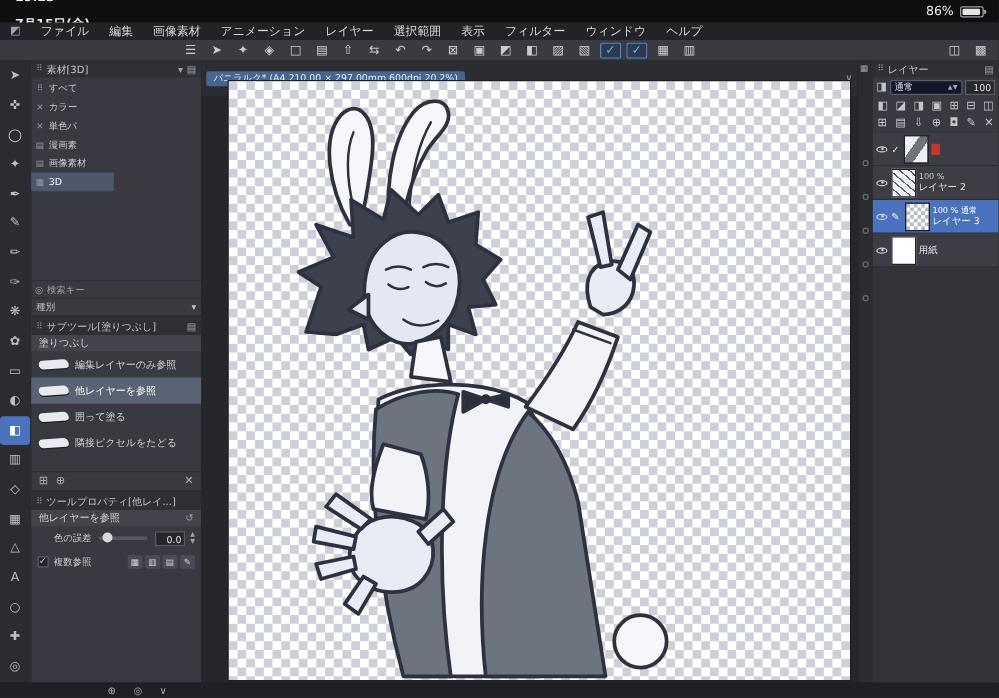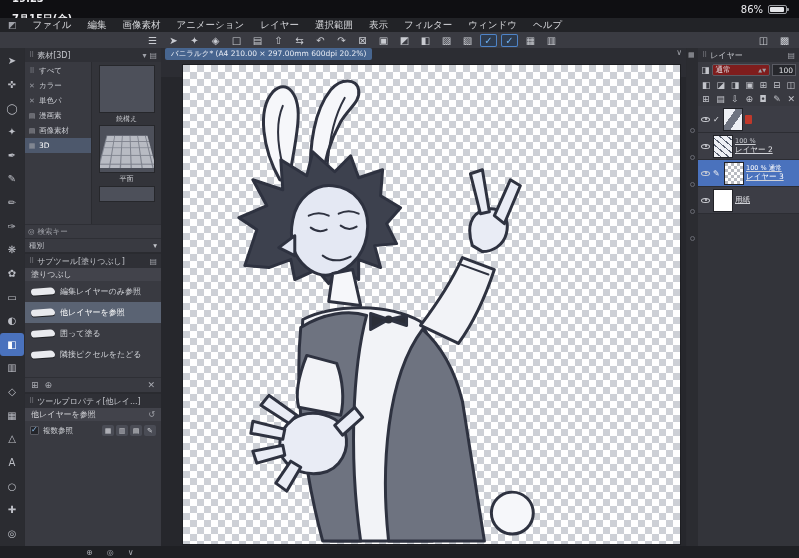--- a/index.html
+++ b/index.html
@@ -102,38 +102,38 @@
   .val { width:24px; height:12px; background:#26272c; border:1px solid #5a5b63; font-size:7.5px;
     color:#e2e3e7; text-align:right; padding:0 2px; line-height:11px; flex:none; }
   .stepper { display:flex; flex-direction:column; font-size:5px; color:#9fa1a8; line-height:1; flex:none; }
   .mr-icons { display:flex; gap:2px; margin-left:auto; }
   .mr-icons .mr { width:12px; height:11px; background:#4a4c55; border-radius:2px; font-size:7px;
     display:flex; align-items:center; justify-content:center; color:#d2d4d9; }
 
   
   .canvas-area { flex:1; background:#26272c; position:relative; min-width:0; }
   .doc-tab-bar { position:absolute; top:0; left:0; right:0; height:29px; background:#2c2d33;
-    display:flex; align-items:flex-start; padding:0 4px; }
+    display:flex; align-items:center; padding:0 4px; }
   .doc-tab { background:#47658f; border-radius:2px; height:12px; display:flex; align-items:center;
     padding:0 6px; font-size:7.5px; color:#e8ecf4; max-width:260px; white-space:nowrap; overflow:hidden; }
   .tabbar-chevron { margin-left:auto; font-size:8px; color:#9fa1a8; }
   .canvas-page { position:absolute; left:22px; right:6px; top:17px; bottom:2px;
     background:conic-gradient(#ffffff 90deg, #cdd0d6 90deg 180deg, #ffffff 180deg 270deg, #cdd0d6 270deg) 0 0/14px 14px;
     box-shadow:0 0 0 1px #1d1e22; }
   .canvas-page svg { position:absolute; inset:0; width:100%; height:100%; }
 
   
   .right-dock { width:113px; display:flex; border-left:1px solid #2a2b30; }
   .dock-strip { width:11px; background:#2b2c31; position:relative; }
   .dock-strip .ds-top { position:absolute; top:3px; left:1px; font-size:7px; color:#9fa1a8; }
   .dock-dot { position:absolute; left:2.5px; width:5px; height:5px; border:1px solid #686a72; border-radius:50%; }
 
   .layer-panel { flex:1; background:#393a41; display:flex; flex-direction:column; }
   .lp-blend-row { height:16px; display:flex; align-items:center; gap:2px; padding:0 3px; flex:none; }
-  .combo { flex:1; height:12px; background:#7f1d1d; border:1px solid #5a5b63; border-radius:2px;
+  .combo { flex:1; height:12px; background:#0f172a; border:1px solid #5a5b63; border-radius:2px;
     font-size:7.5px; color:#e2e3e7; display:flex; align-items:center; padding:0 3px; gap:2px; min-width:0; }
   .combo .arr { margin-left:auto; font-size:5px; color:#9fa1a8; }
   .lp-icons { height:14px; display:flex; align-items:center; justify-content:space-between;
     padding:0 4px; flex:none; }
   .lp-icon { font-size:9px; color:#c3c5cb; }
   .layer-list { flex:1; overflow:hidden; background:#33343a; }
   .layer-row { height:27px; display:flex; align-items:center; gap:2px; padding:0 2px;
     border-bottom:1px solid #2c2d33; background:#3c3d45; font-size:7.5px; }
   .layer-row[data-selected="true"] { background:#4a72bd; }
   .layer-row[data-selected="true"] .op, .layer-row[data-selected="true"] .nm { color:#fff; }
@@ -148,21 +148,21 @@
   .check-mark { font-size:8px; color:#e4e6eb; width:8px; flex:none; display:none; }
   .layer-row[data-check="true"] .check-mark { display:inline; }
   .lthumb { width:20px; height:23px; border:1px solid #212227; background:#eef0f5; flex:none; }
   .layer-row[data-thumb="art"] .lthumb { background:linear-gradient(125deg,#eef0f5 36%,#6e7380 36% 64%,#eef0f5 64%); }
   .layer-row[data-thumb="face"] .lthumb { background:
       repeating-linear-gradient(40deg, transparent 0 4px, #596070 4px 5px), #eef0f5; }
   .layer-row[data-thumb="checker"] .lthumb { background:conic-gradient(#fff 90deg,#b9bcc2 90deg 180deg,#fff 180deg 270deg,#b9bcc2 270deg) 0 0/6px 6px; }
   .layer-row[data-thumb="paper"] .lthumb { background:#ffffff; }
   .badge { width:7px; height:9px; background:#c0392b; border-radius:1px; flex:none; display:none; }
   .layer-row[data-badge="true"] .badge { display:block; }
-  .meta { flex:1; min-width:0; display:flex; flex-direction:column; line-height:1.25;text-decoration:underline; }
+  .meta { flex:1; min-width:0; display:flex; flex-direction:column; line-height:1.25; }
   .op { font-size:6.5px; color:#c6c8cd; white-space:nowrap; overflow:hidden; }
   .nm { font-size:7.5px; color:#e4e5e9; white-space:nowrap; overflow:hidden; }
 
   
   .bottom-bar { position:absolute; left:0; right:0; bottom:0; height:12px; background:#1f2024;
     display:flex; align-items:center; gap:14px; padding-left:86px; }
   .bb-icon { font-size:8px; color:#a9abb2; }
 </style>
 </head>
 <body>
@@ -293,32 +293,20 @@
                 <span class="g">▤</span>
                 <span>画像素材</span>
               </div>
 
               <div class="tree-item" data-selected="true">
                 <span class="g">▦</span>
                 <span>3D</span>
               </div>
             </div>
 
-          <div class="mat-thumbs">
-            <div class="thumb-cell">
-              <span class="person" style="left:9px; top:9px;"><span class="head"></span><span class="pbody"></span></span>
-              <span class="person p2" style="left:30px; top:12px;"><span class="head"></span><span class="pbody"></span></span>
-            </div>
-            <div class="thumb-label">銃構え</div>
-            <div class="thumb-cell">
-              <span class="grid-plane"></span>
-            </div>
-            <div class="thumb-label">平面</div>
-            <div class="thumb-cell" style="height:16px"></div>
-          </div>
         </div>
         <div class="mat-search">
           <span>◎</span>
           <span>検索キー</span>
         </div>
         <div class="mat-type">
           <span>種別</span>
           <span>▾</span>
         </div>
       </div>
@@ -364,20 +352,31 @@
       </div>
 
       <div class="prop-panel">
         <div class="panel-header">
           <span class="drag">⠿</span>
           <span>ツールプロパティ[他レイ...]</span>
         </div>
         <div class="prop-subtitle">
           <span>他レイヤーを参照</span>
           <span class="ps-ic">↺</span>
+        </div>
+        <div class="prop-row">
+          <span class="prop-label" style="margin-left:13px">色の誤差</span>
+          <span class="slider">
+              <span class="knob"></span>
+            </span>
+          <span class="val">0.0</span>
+          <span class="stepper">
+              <span>▲</span>
+              <span>▼</span>
+            </span>
         </div>
         <div class="prop-row">
           <span class="cb" data-checked="true"></span>
           <span class="prop-label">複数参照</span>
           <span class="mr-icons">
 
           <span class="mr">▦</span>
               <span class="mr">▥</span>
               <span class="mr">▤</span>
               <span class="mr">✎</span>

